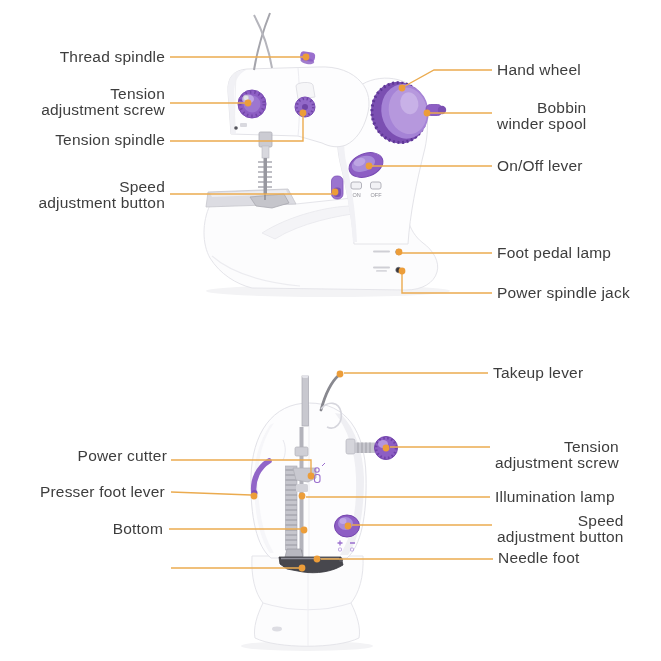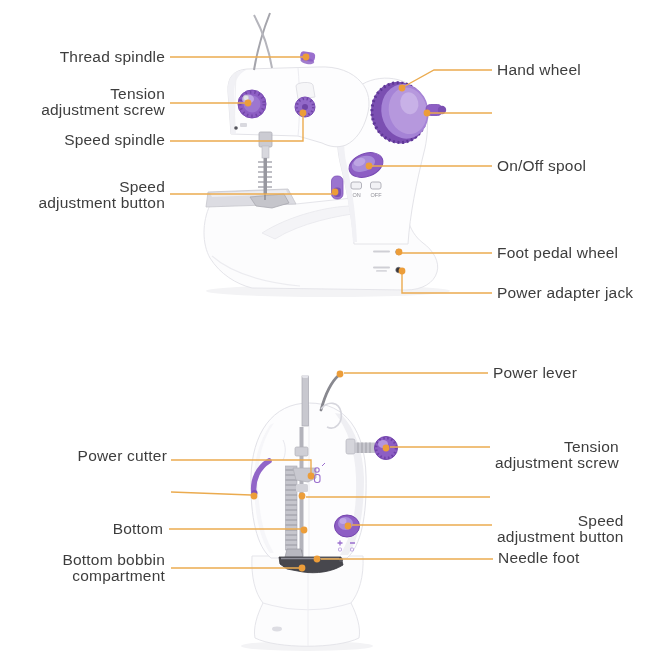--- a/index.html
+++ b/index.html
@@ -278,34 +278,36 @@
     <g>
           <path d="M171,568 H299"></path>
           <circle cx="302" cy="568" r="3.4" fill="#ec9d39" stroke="none"></circle>
         </g>
   </g>
 </svg>
 
   <div class="lbl side-left" style="top:49px;right:496px">Thread spindle</div>
   <div class="lbl side-left" style="top:86px;right:496px">Tension
 adjustment screw</div>
-  <div class="lbl side-left" style="top:132px;right:496px">Speed spindle</div>
+  <div class="lbl side-left" style="top:132px;right:496px">Tension spindle</div>
   <div class="lbl side-left" style="top:179px;right:496px">Speed
 adjustment button</div>
 
   <div class="lbl side-right" style="top:62px;left:497px">Hand wheel</div>
-  <div class="lbl side-right" style="top:158px;left:497px">On/Off spool</div>
-  <div class="lbl side-right" style="top:245px;left:497px">Foot pedal wheel</div>
-  <div class="lbl side-right" style="top:285px;left:497px">Power adapter jack</div>
+  <div class="lbl side-right" style="top:100px;left:497px">Bobbin
+winder spool</div>
+  <div class="lbl side-right" style="top:158px;left:497px">On/Off lever</div>
+  <div class="lbl side-right" style="top:245px;left:497px">Foot pedal lamp</div>
+  <div class="lbl side-right" style="top:285px;left:497px">Power spindle jack</div>
 
   <div class="lbl side-left" style="top:448px;right:494px">Power cutter</div>
+  <div class="lbl side-left" style="top:484px;right:496px">Presser foot lever</div>
   <div class="lbl side-left" style="top:521px;right:498px">Bottom</div>
-  <div class="lbl side-left" style="top:552px;right:496px">Bottom bobbin
-compartment</div>
-
-  <div class="lbl side-right" style="top:365px;left:493px">Power lever</div>
+
+  <div class="lbl side-right" style="top:365px;left:493px">Takeup lever</div>
   <div class="lbl side-right" style="top:439px;left:495px">Tension
 adjustment screw</div>
+  <div class="lbl side-right" style="top:489px;left:495px">Illumination lamp</div>
   <div class="lbl side-right" style="top:513px;left:497px">Speed
 adjustment button</div>
   <div class="lbl side-right" style="top:550px;left:498px">Needle foot</div>
 
 </div>
 
 </body></html>

